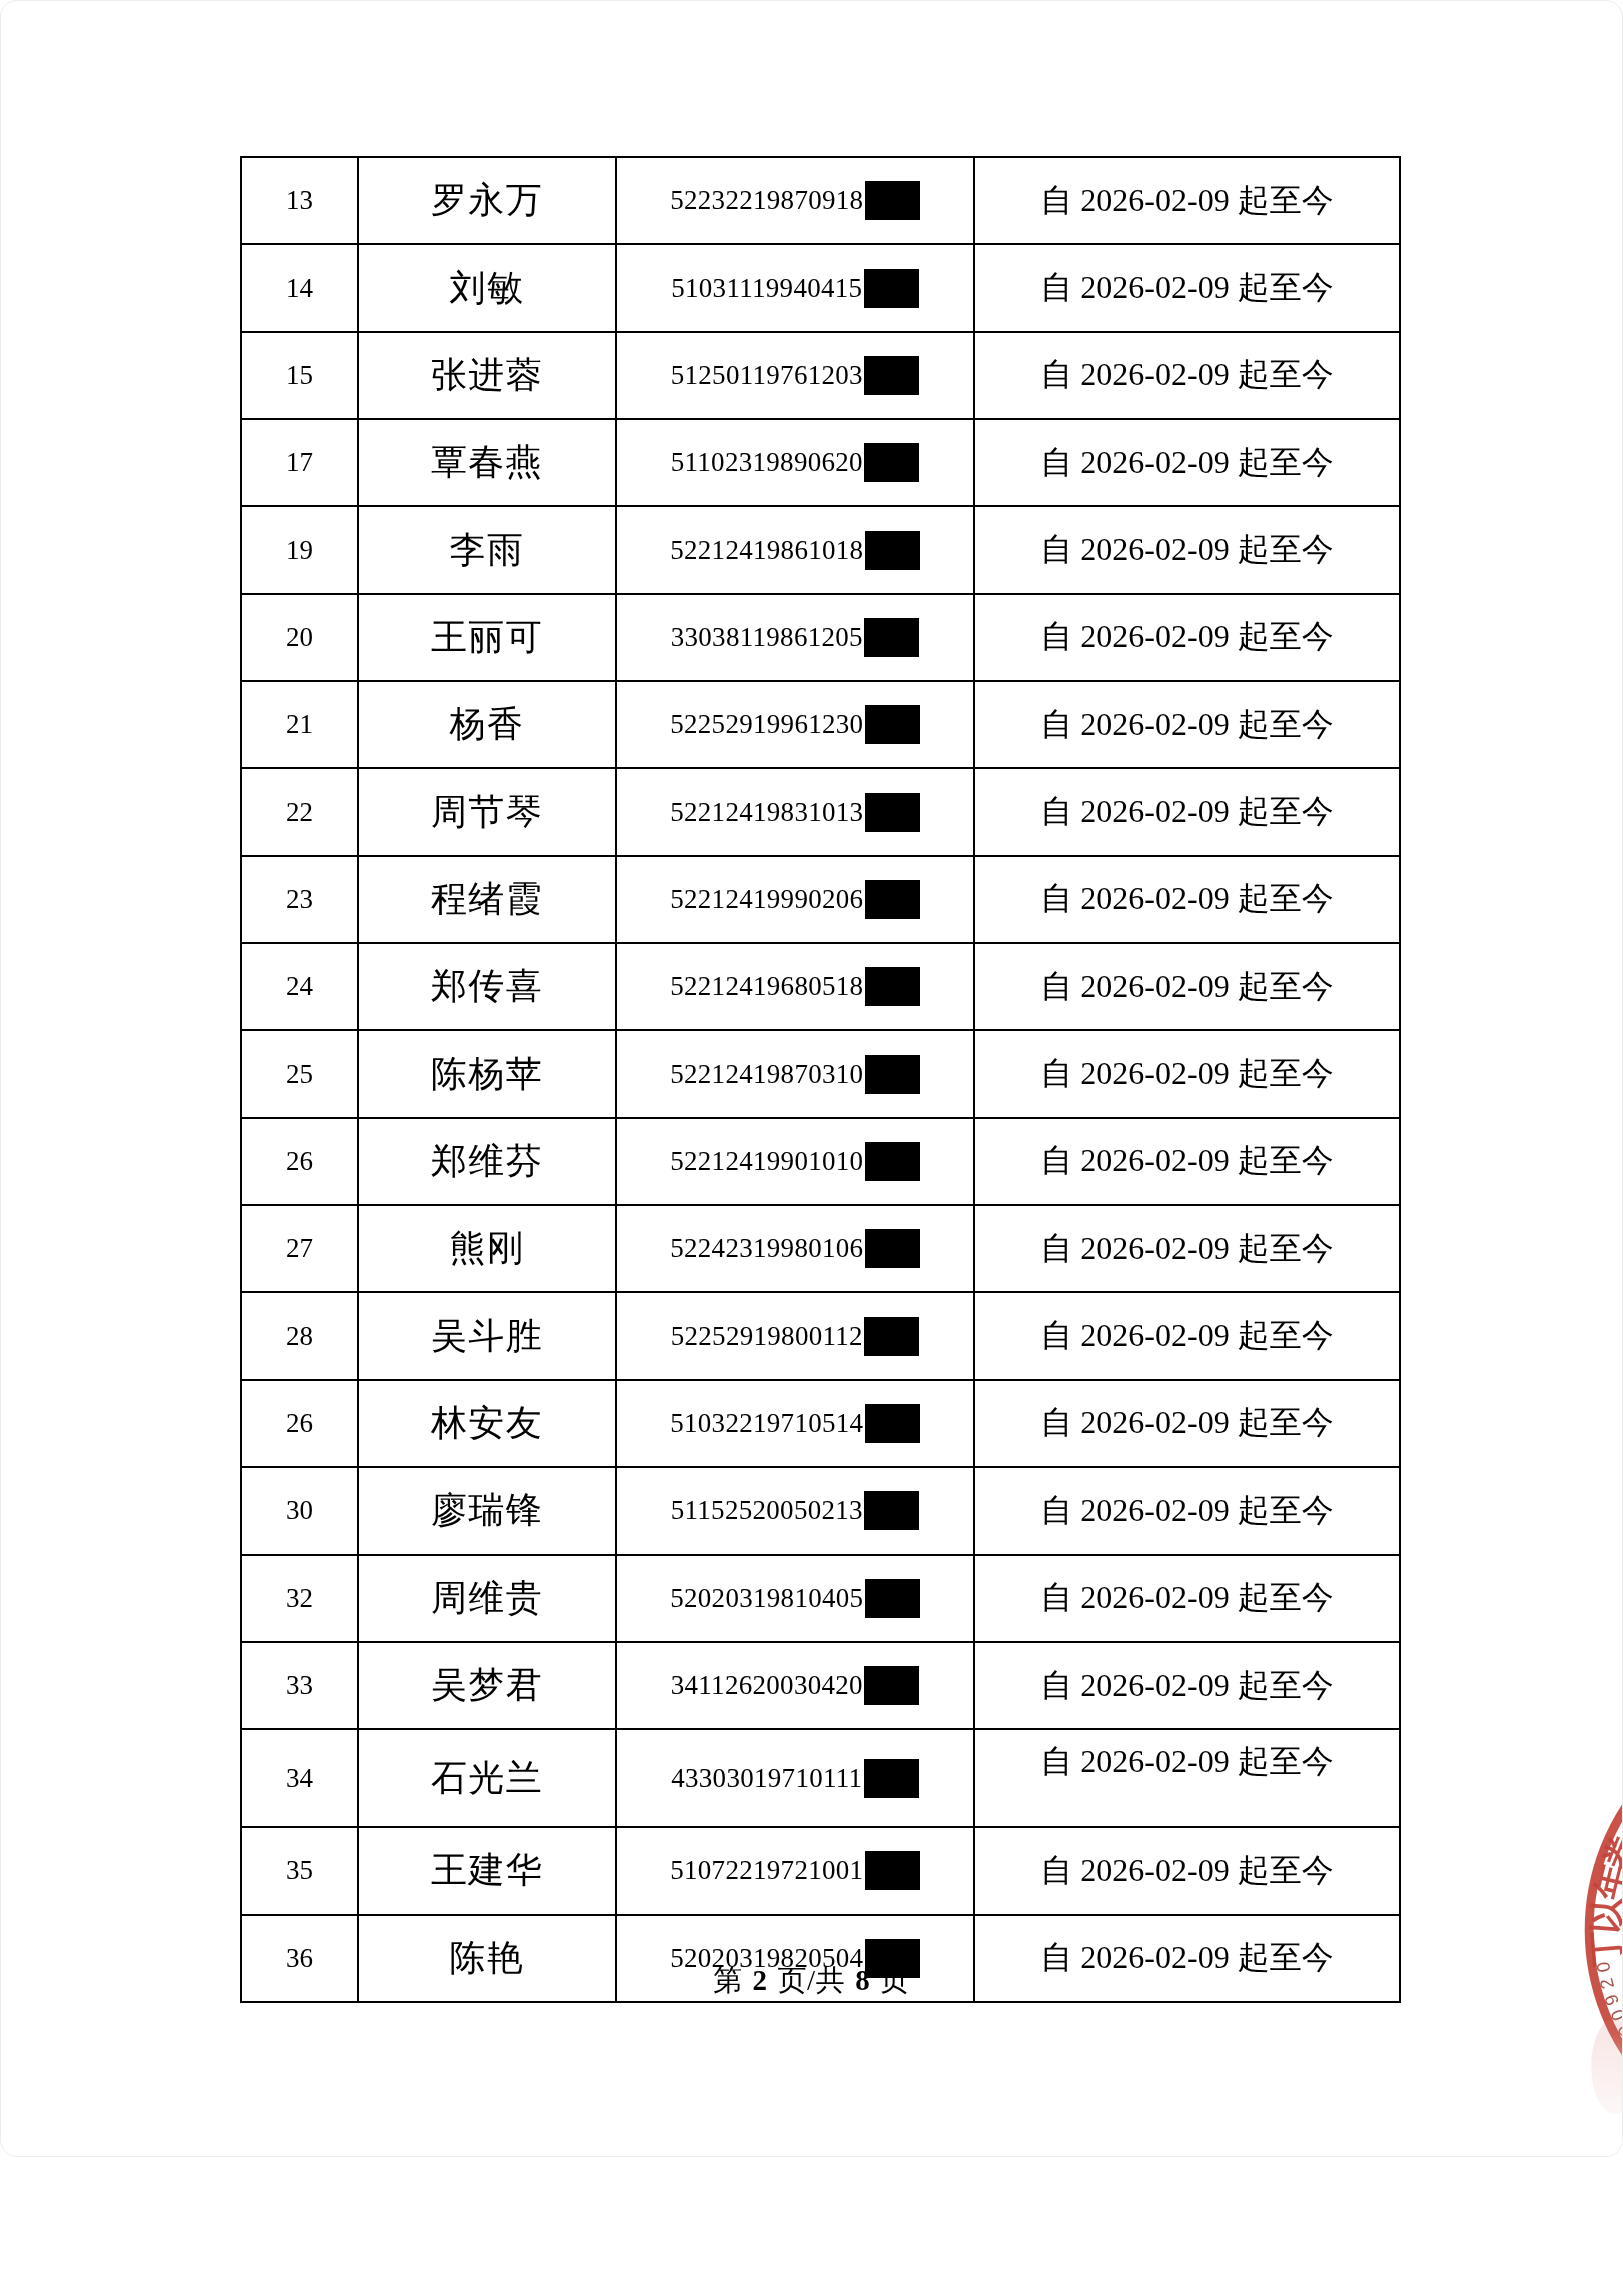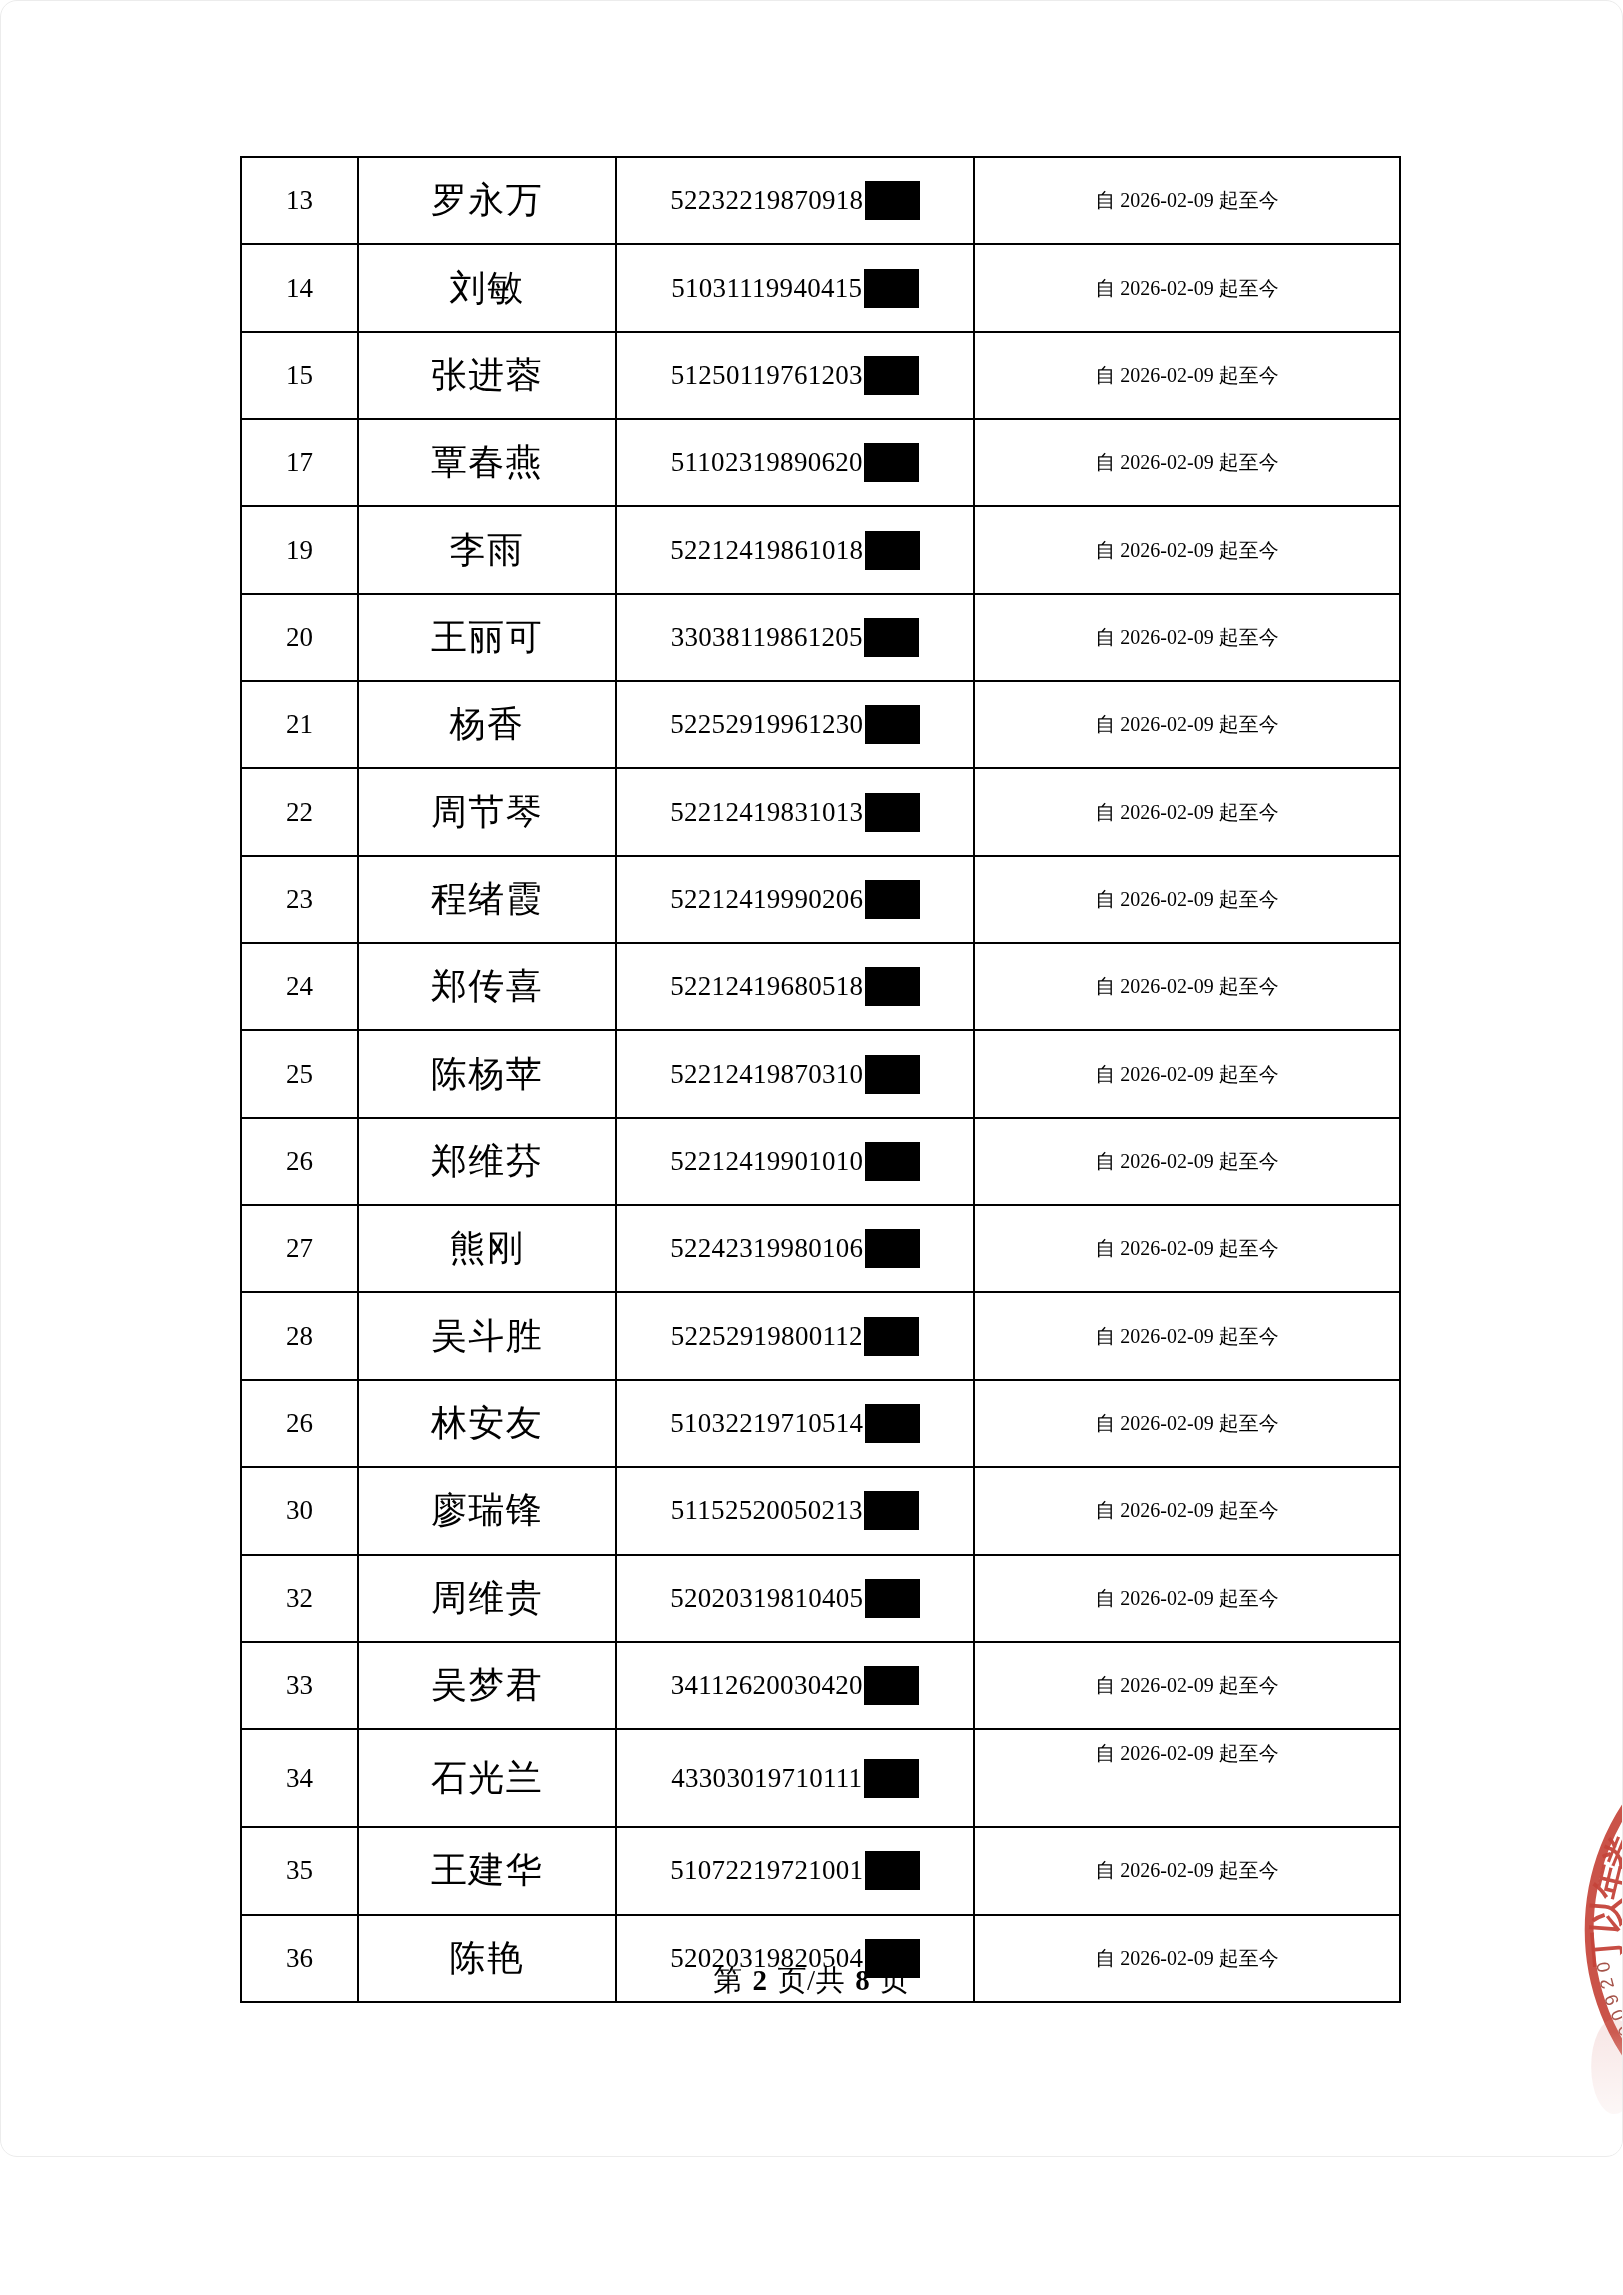--- a/index.html
+++ b/index.html
@@ -26,21 +26,21 @@
     border:2.7px solid #000;
     text-align:center;
     vertical-align:middle;
     padding:0;
     height:76px;
     overflow:hidden;
   }
   td.c-idx{font-size:27px;}
   td.c-name{font-size:36px;letter-spacing:1.4px;}
   td.c-id{font-size:27px;}
-  td.c-date{font-size:20px;}
+  td.c-date{font-size:32px;}
   td.c-date.top-align{vertical-align:top;padding-top:9.5px;}
   .idwrap{
     display:flex;
     align-items:center;
     justify-content:center;
   }
   .idnum{letter-spacing:0.3px;}
   .redact{
     display:inline-block;
     width:55px;height:39px;

